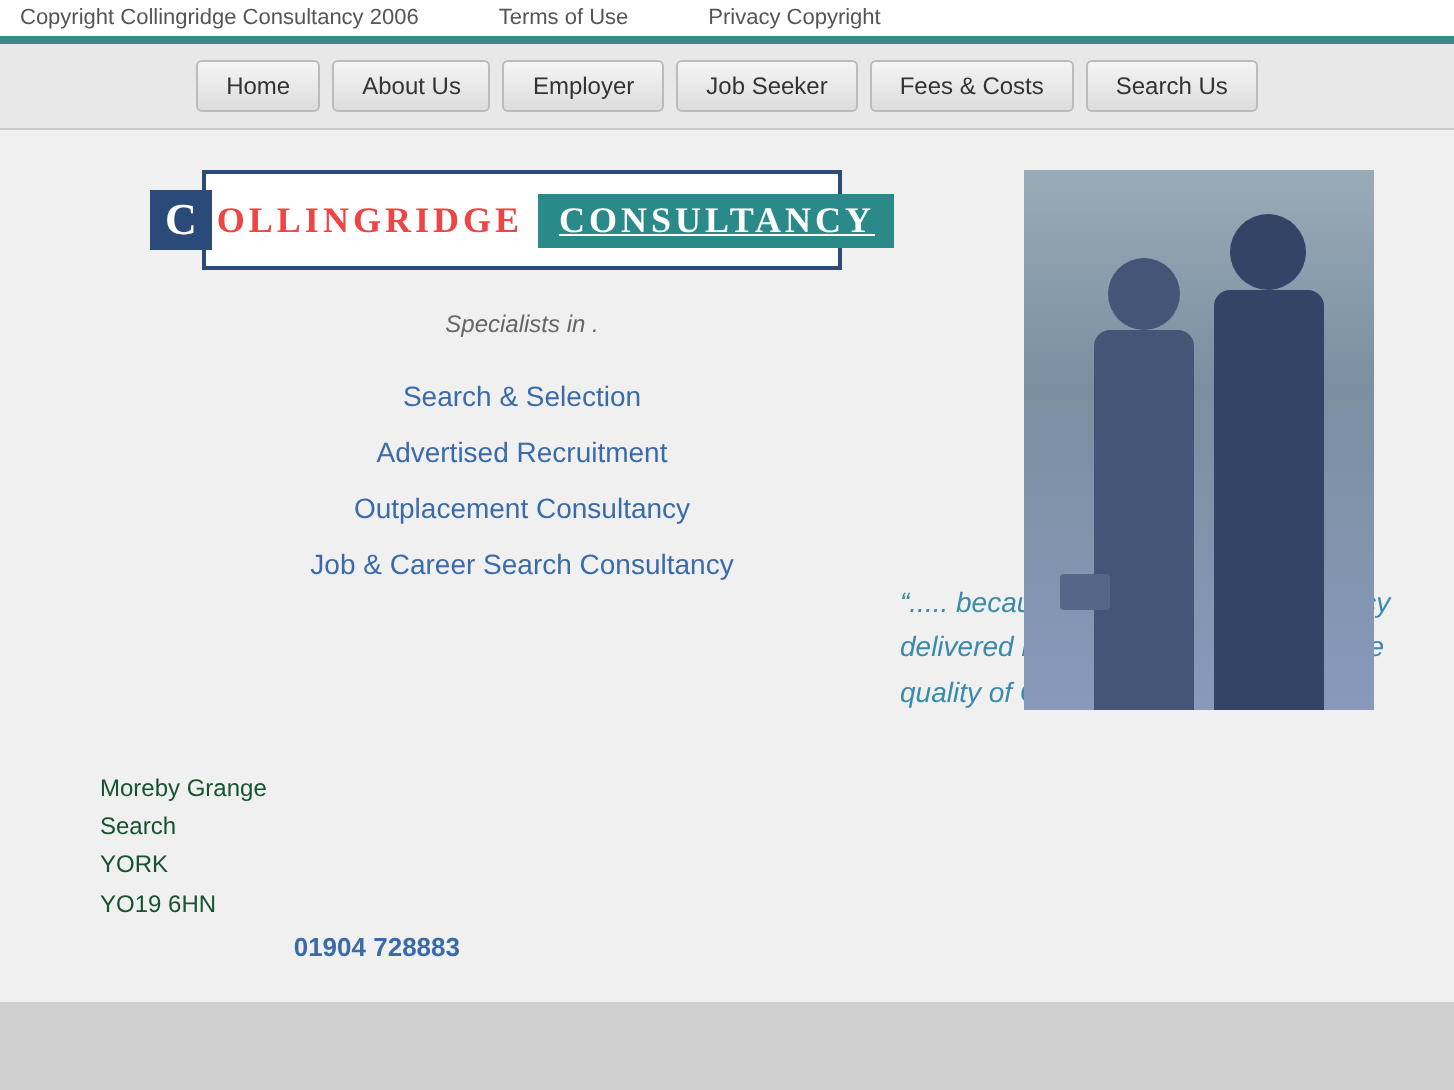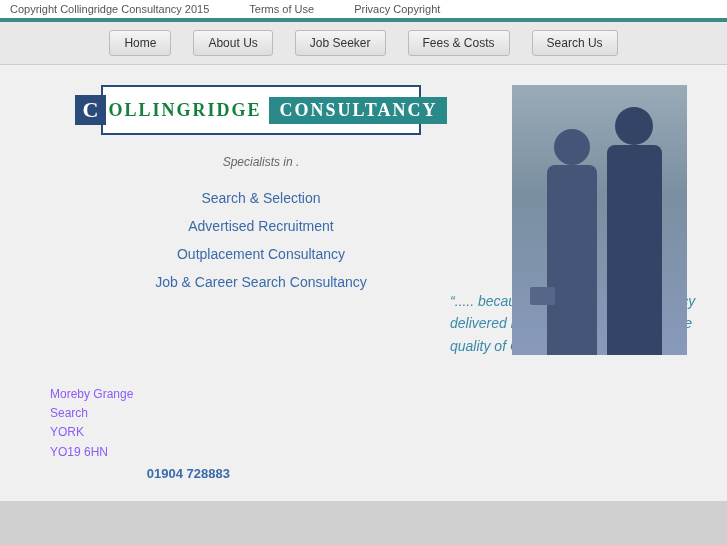--- a/index.html
+++ b/index.html
@@ -25,21 +25,21 @@
     #teal-bar {
       background: #3a8a8a;
       height: 4px;
     }
 
     
     #nav-bar {
       background: #e8e8e8;
       padding: 8px 30px;
       display: flex;
-      gap: 22px;
+      gap: 6px;
       align-items: center;
       justify-content: center;
       border-bottom: 1px solid #ccc;
     }
     .nav-btn {
       background: linear-gradient(to bottom, #f5f5f5, #ddd);
       border: 1px solid #bbb;
       border-radius: 3px;
       padding: 5px 14px;
       font-size: 12px;
@@ -69,35 +69,36 @@
     #logo-c {
       background: #2a4a7a;
       color: white;
       font-size: 22px;
       font-weight: bold;
       padding: 2px 8px;
       margin-right: 2px;
       font-family: 'Times New Roman', serif;
     }
     #logo-ollingridge {
-      color: #15803d;
+      color: #ef4444;
       font-size: 18px;
       font-weight: bold;
       font-family: 'Times New Roman', serif;
       letter-spacing: 2px;
     }
     #logo-consultancy {
       background: #2a8a8a;
       color: white;
       font-size: 18px;
       font-weight: bold;
       font-family: 'Times New Roman', serif;
       letter-spacing: 2px;
       padding: 3px 10px;
       margin-left: 8px;
+      text-decoration: underline;
     }
 
     #specialists-text {
       color: #666;
       font-size: 12px;
       margin-bottom: 15px;
       font-style: italic;
     }
 
     .service-link {
@@ -110,21 +111,21 @@
       cursor: pointer;
     }
 
     
     #address-section {
       margin-top: 20px;
       align-self: flex-start;
       margin-left: 20px;
     }
     .address-line {
-      color: #8b5cf6;
+      color: #14532d;
       font-size: 12px;
       line-height: 1.6;
     }
     .address-phone {
       color: #3a6aaa;
       font-size: 13px;
       font-weight: bold;
       margin-top: 4px;
       text-align: right;
     }
@@ -164,30 +165,31 @@
     .bottom-content {
       display: flex;
       padding: 0 30px 20px 30px;
       gap: 20px;
     }
   </style>
 </head>
 <body>
 
 <div id="footer-bar">
-  <span>Copyright Collingridge Consultancy 2015</span>
+  <span>Copyright Collingridge Consultancy 2006</span>
   <span style="cursor:pointer;">Terms of Use</span>
   <span style="cursor:pointer;">Privacy Copyright</span>
 </div>
 
 <div id="teal-bar"></div>
 
 <div id="nav-bar">
   <button class="nav-btn">Home</button>
   <button class="nav-btn">About Us</button>
+  <button class="nav-btn">Employer</button>
   <button class="nav-btn">Job Seeker</button>
   <button class="nav-btn">Fees &amp; Costs</button>
   <button class="nav-btn">Search Us</button>
 </div>
 
 <div id="content-wrapper">
 
   <div class="top-content">
 
     <div id="left-panel">

